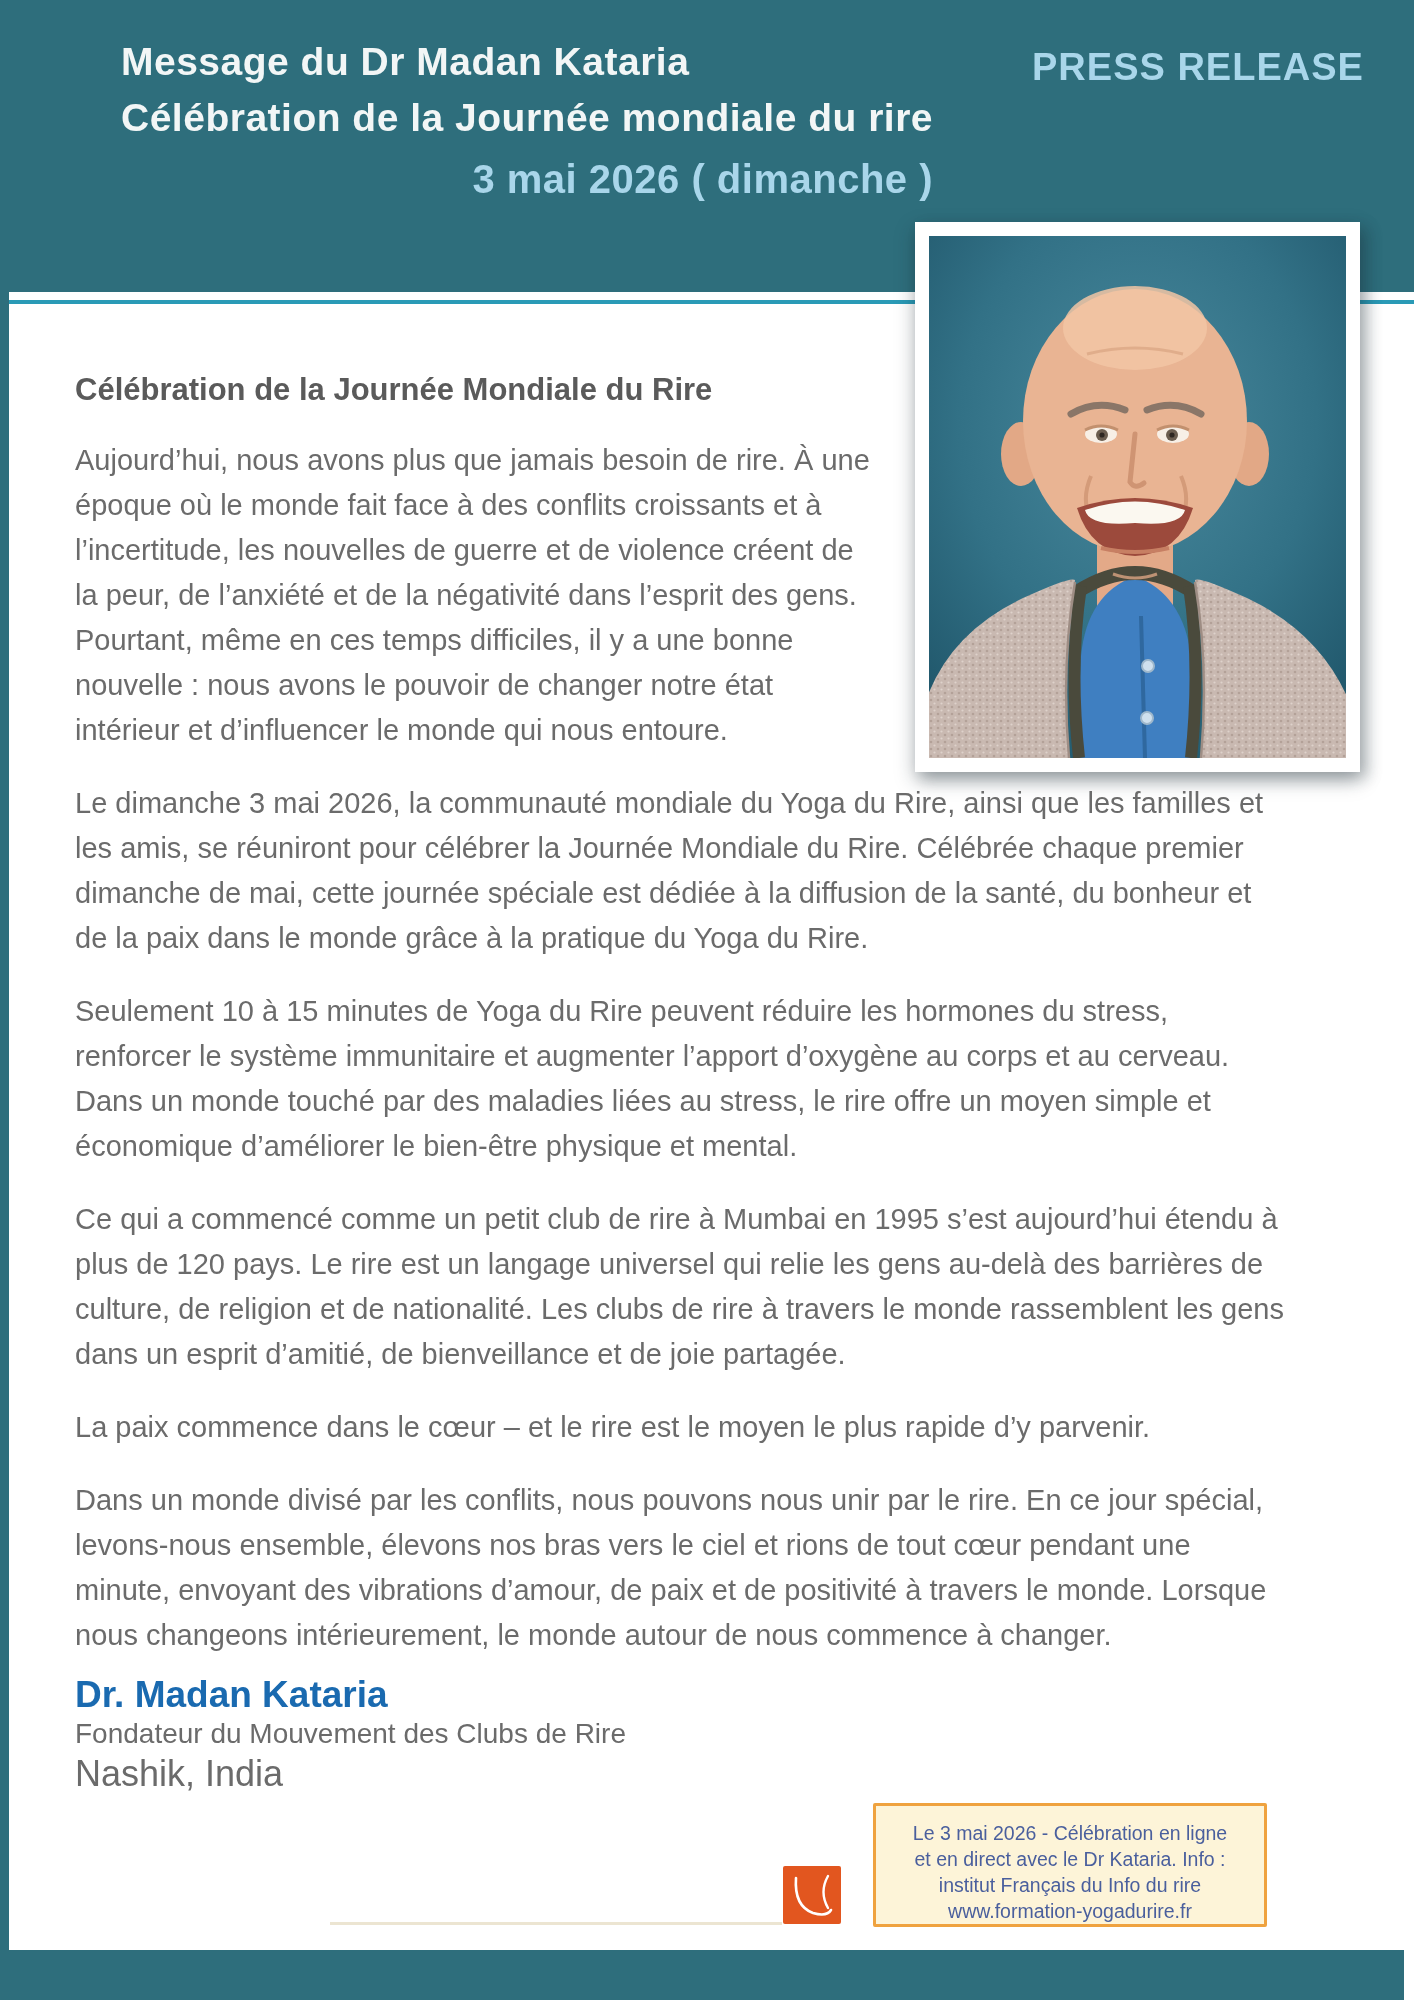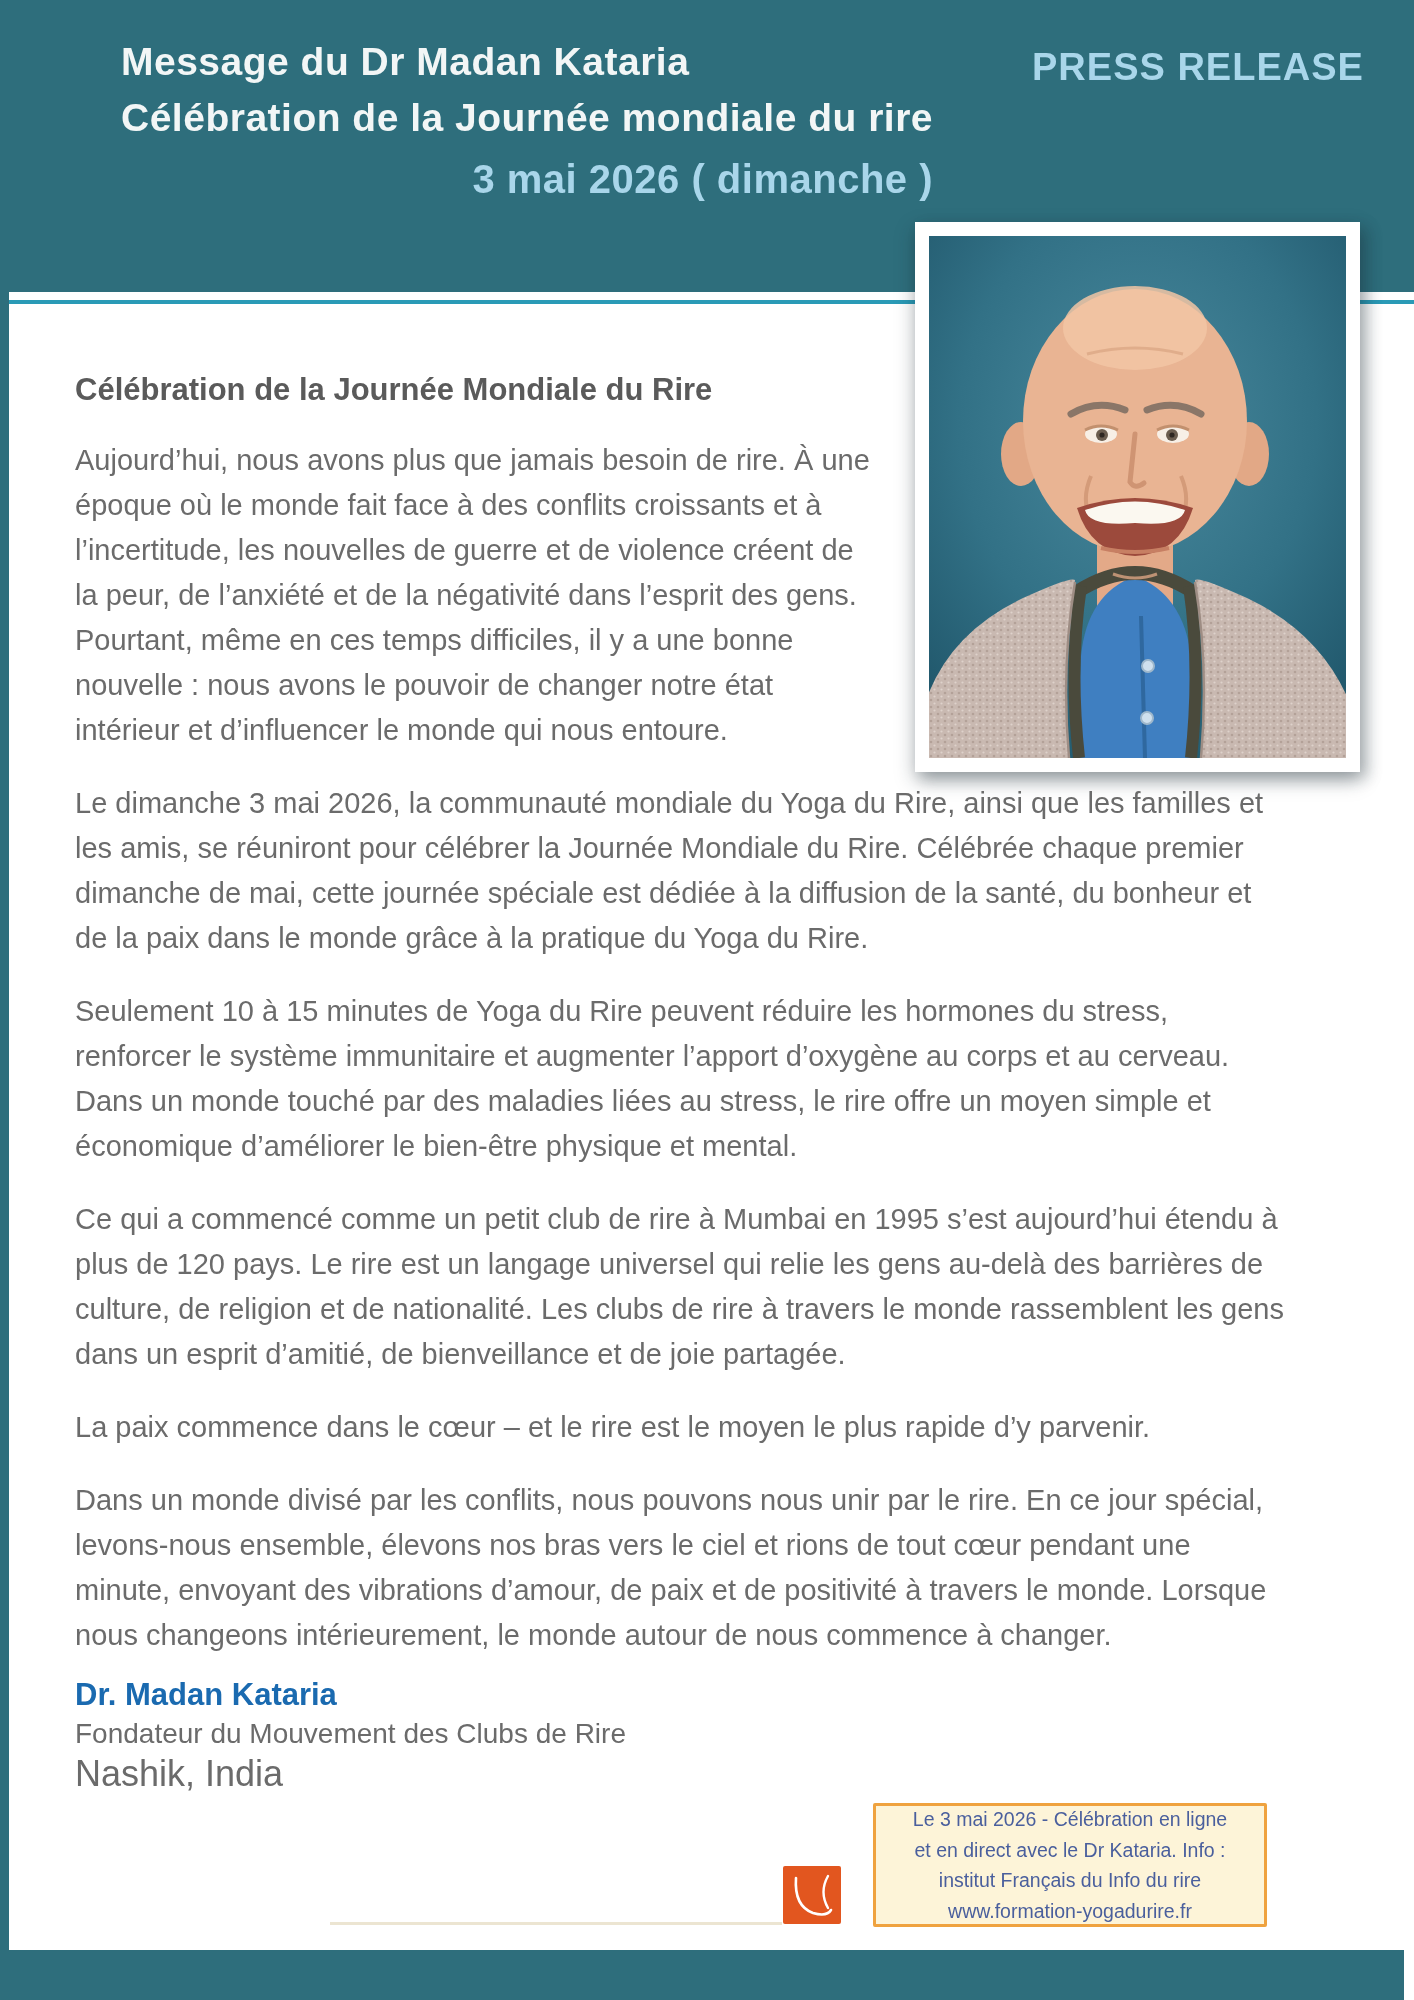--- a/index.html
+++ b/index.html
@@ -27,31 +27,31 @@
   .photo-frame svg{display:block;width:417px;height:522px;}
 
   
   .content{position:absolute;left:75px;top:304px;width:1265px;color:#6b6b6b;}
   .doc-heading{margin:66px 0 0 0;font-size:31px;font-weight:bold;color:#5a5a5a;line-height:40px;}
   .content p{margin:28px 0 0 0;font-size:29px;line-height:45px;color:#6b6b6b;width:1210px;}
   .content p.wrap-photo{width:800px;}
 
   
   .signature{margin-top:18px;}
-  .sig-name{font-size:31px;font-weight:bold;color:#1a6ab0;line-height:38px;}
+  .sig-name{font-size:37px;font-weight:bold;color:#1a6ab0;line-height:38px;}
   .sig-role{font-size:28px;color:#6b6b6b;line-height:40px;}
   .sig-loc{font-size:36px;color:#6b6b6b;line-height:40px;}
 
   
   .sig-rule{position:absolute;left:330px;top:1922px;width:452px;height:3px;background:#ece5d2;}
   .logo-square{position:absolute;left:783px;top:1866px;width:58px;height:58px;background:#e2561f;
     border-radius:2px;}
   .info-box{position:absolute;left:873px;top:1803px;width:394px;height:124px;box-sizing:border-box;
     background:#fdf4d8;border:3px solid #efa23f;border-radius:2px;
-    display:flex;flex-direction:column;justify-content:space-between;align-items:center;}
+    display:flex;flex-direction:column;justify-content:flex-end;align-items:center;}
   .info-line{font-size:19.5px;line-height:26px;color:#4a5f9d;text-align:center;white-space:nowrap;}
 </style>
 </head>
 <body>
 
 <div class="left-stripe"></div>
 <div class="header-band"></div>
 <div class="separator-line"></div>
 
 <div class="title-block">

